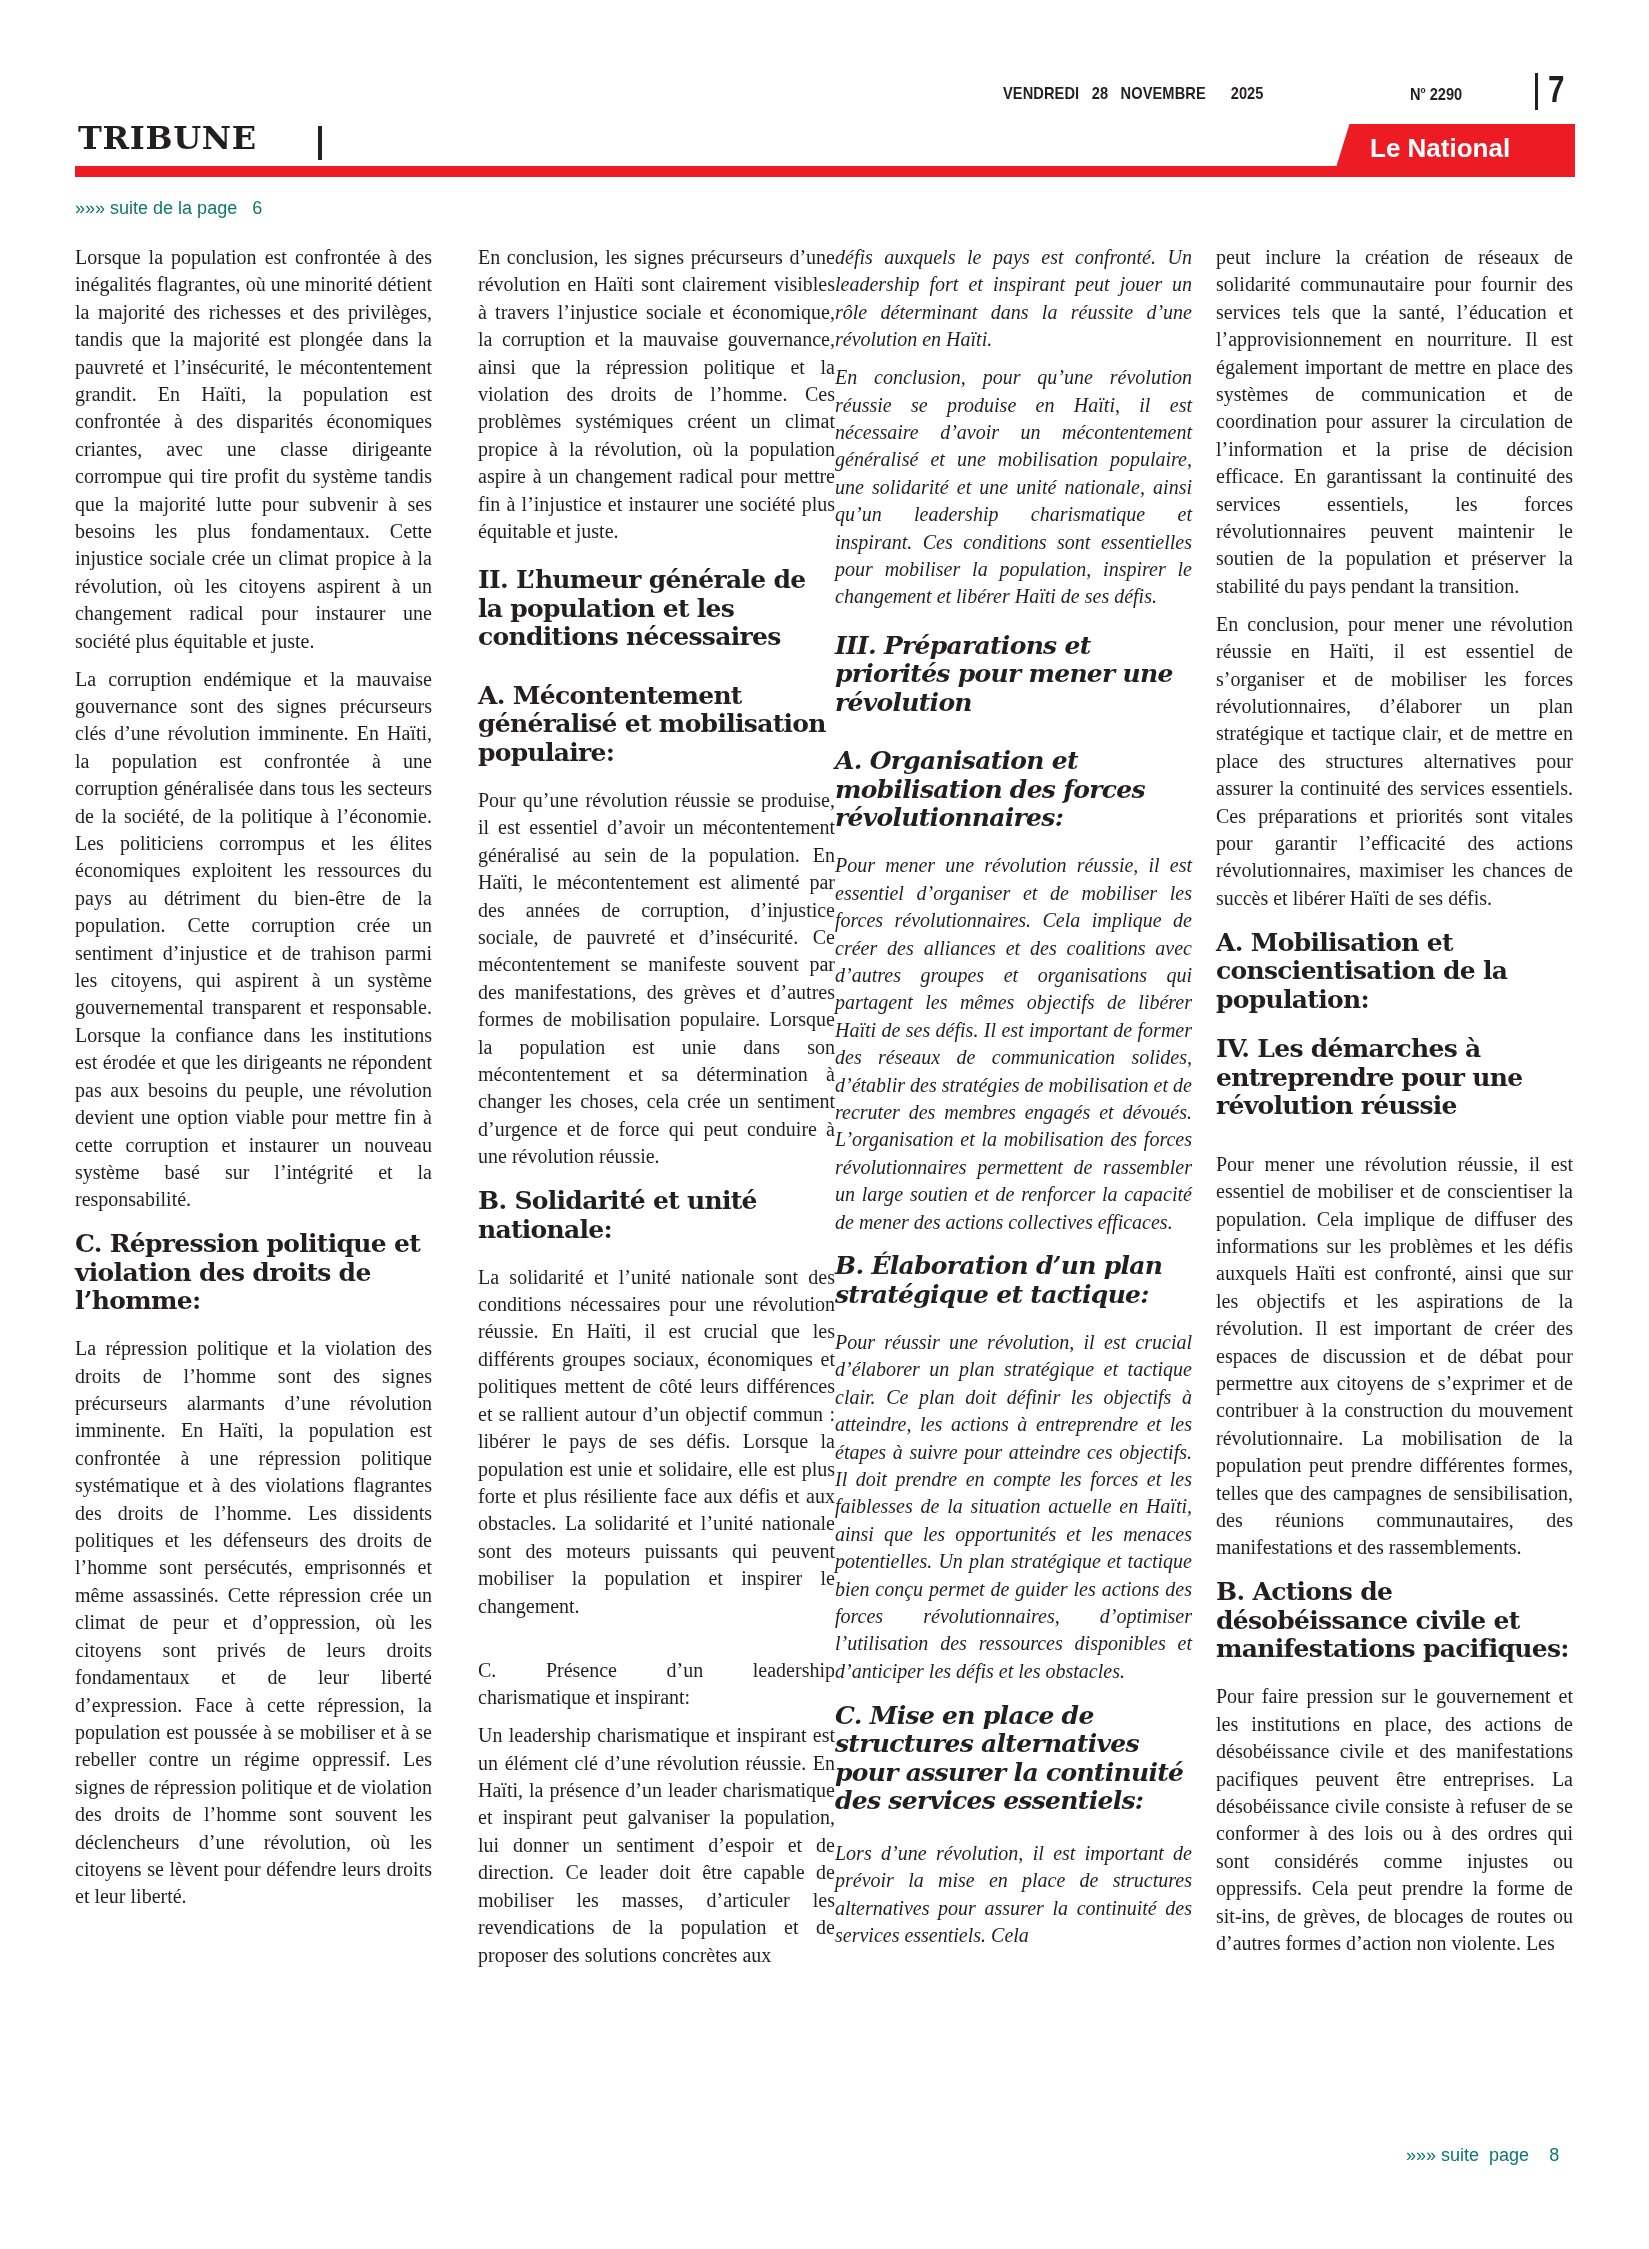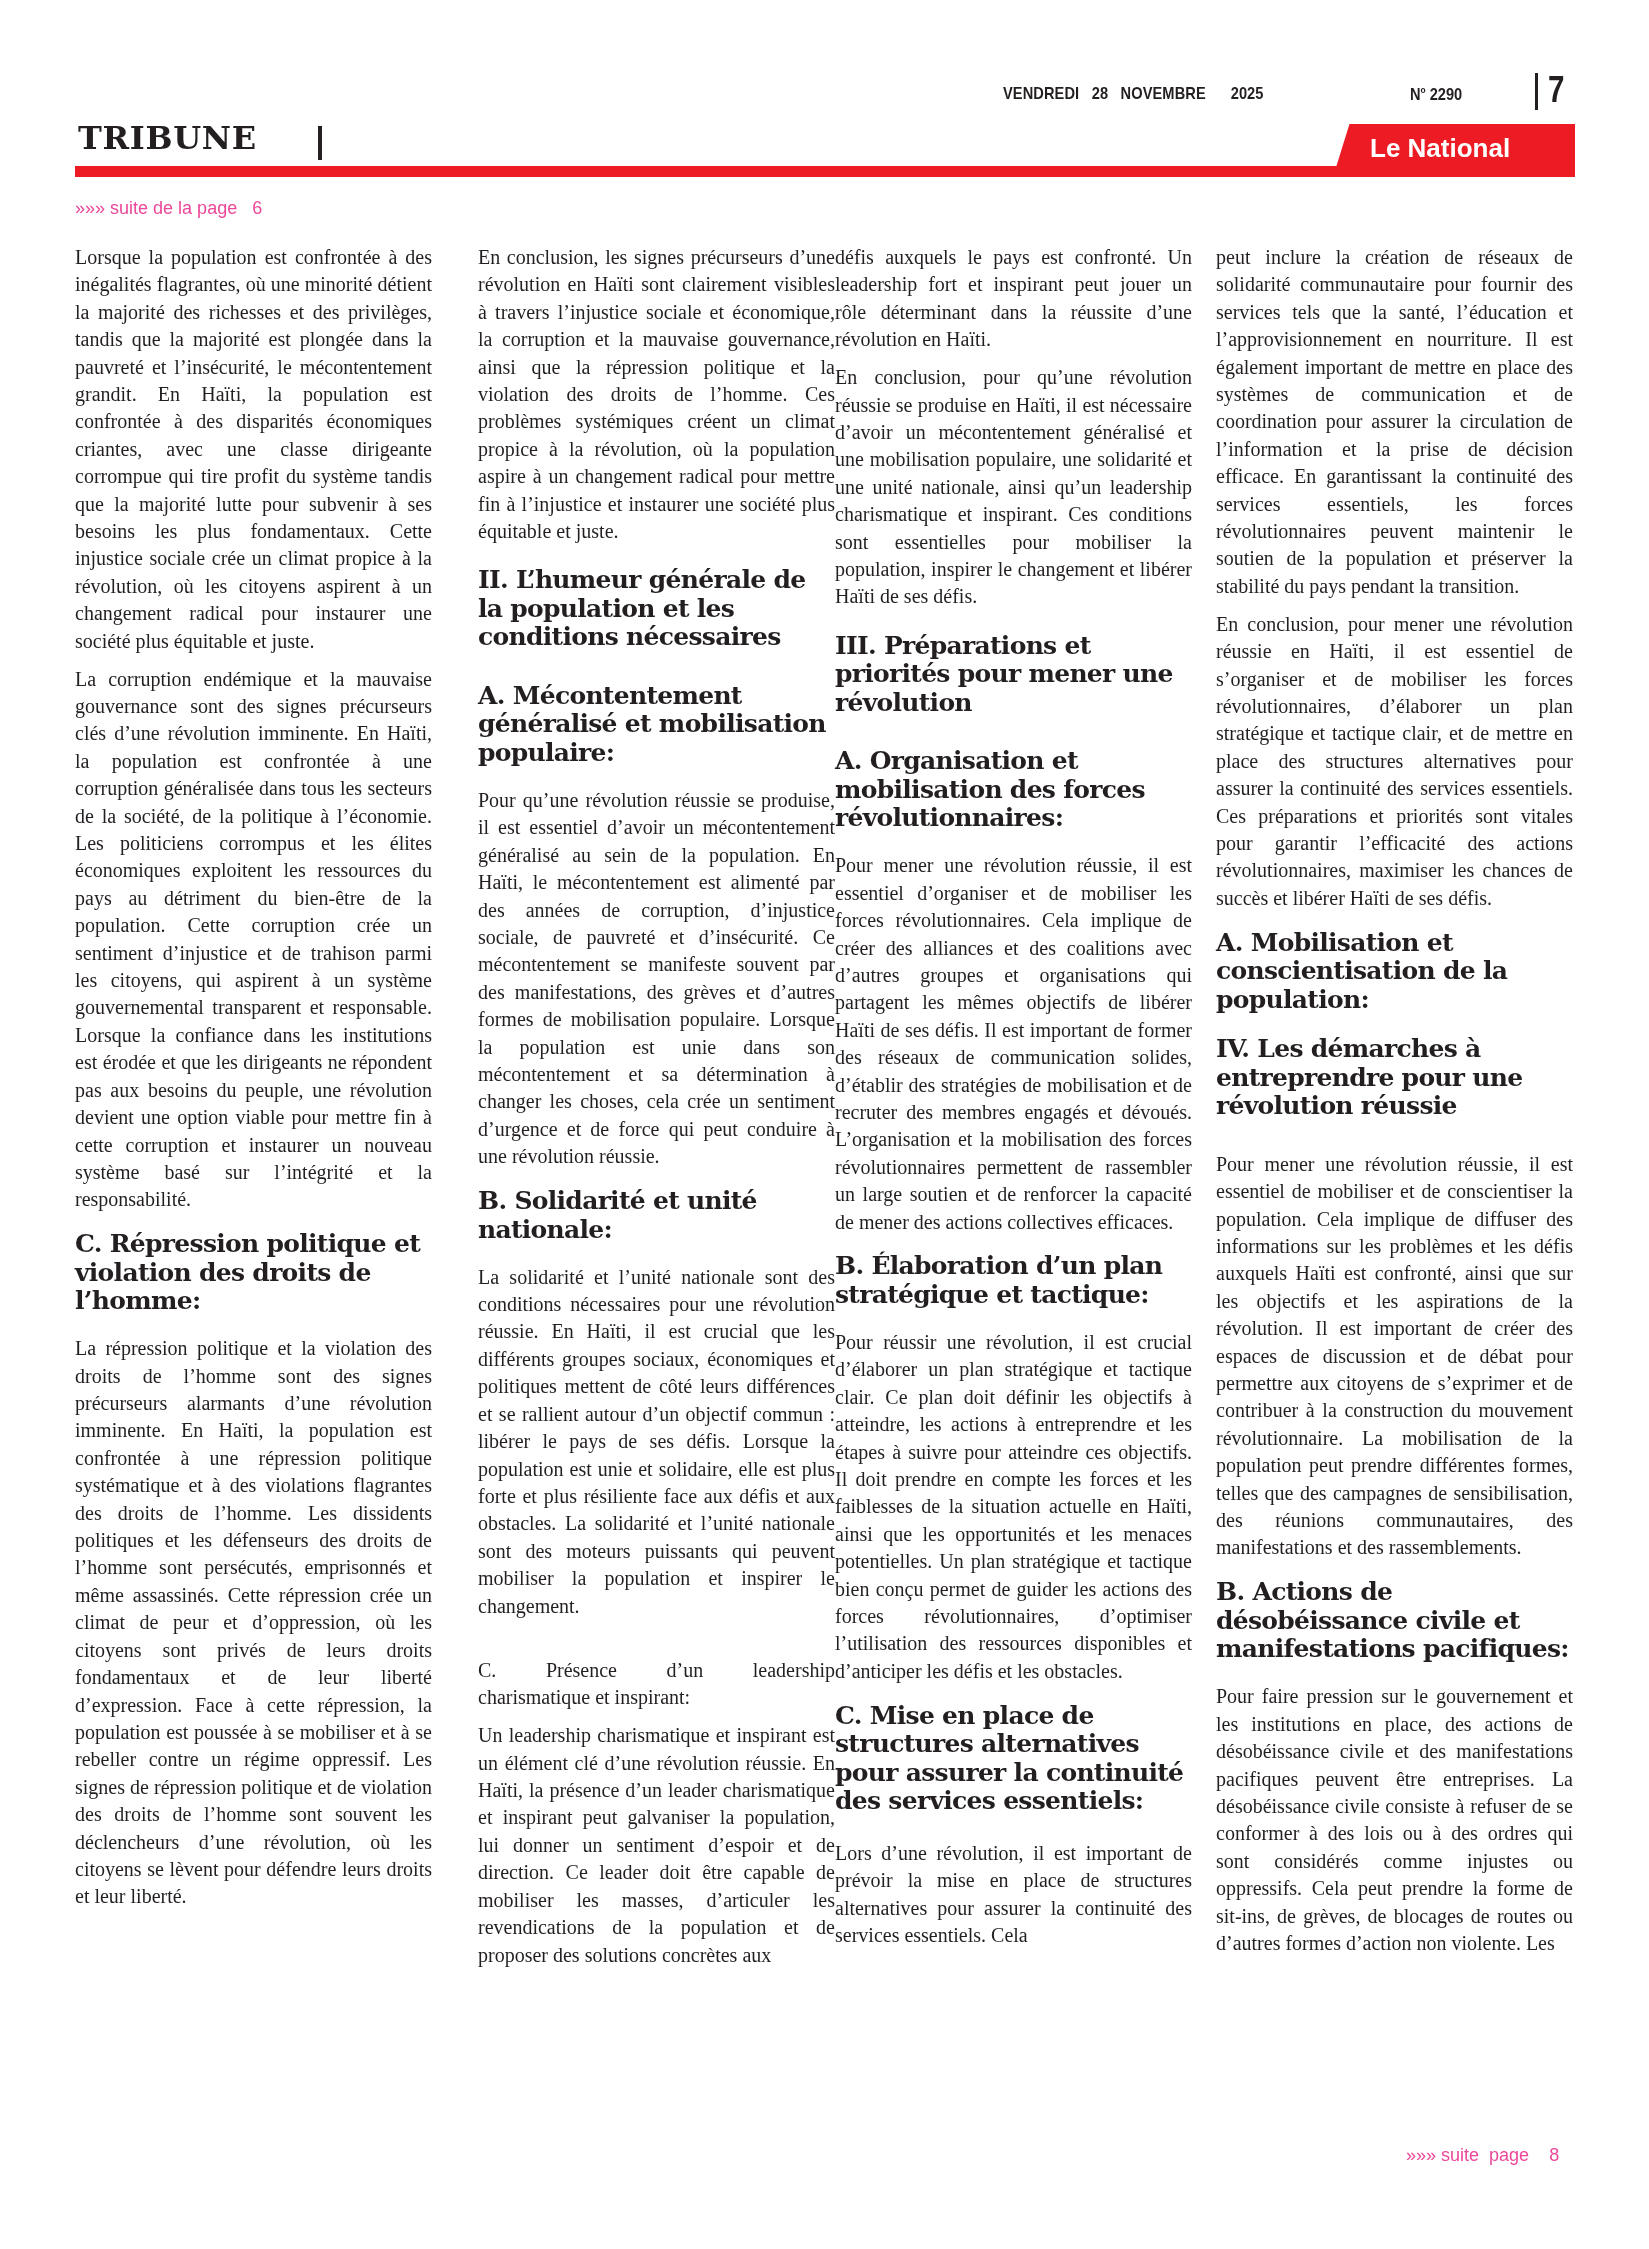--- a/index.html
+++ b/index.html
@@ -13,29 +13,29 @@
   .pagenum { position: absolute; left: 1548px; top: 69px; font-family: "Liberation Sans", sans-serif; font-weight: bold; font-size: 37px; line-height: 42px; color: #231f20; transform: scaleX(0.8); transform-origin: left top; }
 
   .section-title { position: absolute; left: 78px; top: 118px; font-family: "DejaVu Serif", serif; font-weight: bold; font-size: 32px; letter-spacing: 0.7px; color: #231f20; line-height: 40px; transform: scaleX(1.0); }
   .title-bar { position: absolute; left: 318px; top: 126px; width: 3.7px; height: 34px; background: #231f20; }
 
   .red-rule { position: absolute; left: 75px; top: 166px; width: 1500px; height: 11.2px; background: #ed1c24; }
   .red-rule-top { position: absolute; left: 75px; top: 166px; width: 1260px; height: 1.5px; background: #f4a582; }
   .brand-tab { position: absolute; left: 1333px; top: 124px; width: 242px; height: 53px; background: #ed1c24; clip-path: polygon(16.5px 0, 100% 0, 100% 100%, 0 100%); }
   .brand-text { position: absolute; left: 1370px; top: 130px; font-family: Liberation Sans, sans-serif; font-weight: bold; font-size: 26px; color: #ffffff; line-height: 37px; white-space: nowrap; }
 
-  .continued { position: absolute; font-family: "Liberation Sans", sans-serif; font-size: 18px; color: #ec4899; white-space: pre; }
+  .continued { position: absolute; font-family: "Liberation Sans", sans-serif; font-size: 18px; color: #0f766e; white-space: pre; }
   .continued.top { left: 75px; top: 198px; }
   .continued.bottom { left: 1406px; top: 2145px; }
 
   
   .col { position: absolute; top: 244px; width: 357px; }
   .col1 { left: 75px; }
   .col2 { left: 478px; }
-  .col3 { left: 835px; }
+  .col3 { left: 835px; font-style: italic; }
   .col4 { left: 1216px; }
 
   .p { font-family: "Liberation Serif", serif; font-size: 20px; line-height: 27.4px; text-align: justify; margin: 0 0 10.5px 0; color: #231f20; hyphens: none; }
   .p.noend { margin-bottom: 17px; }
   .h { font-family: "DejaVu Serif", serif; font-weight: bold; font-size: 25px; line-height: 28.5px; letter-spacing: -0.7px; margin: 16.5px 0 19.5px 0; color: #231f20; }
   .h.major { margin-top: 21px; margin-bottom: 30px; }
   .h.tall { margin-bottom: 24px; }
   .plain-sub { font-family: "Liberation Serif", serif; font-size: 20px; line-height: 27.4px; text-align: justify; text-align-last: left; margin: 37px 0 10.5px 0; color: #231f20; }
   .plain-sub .spread { display: flex; justify-content: space-between; }
 </style>

